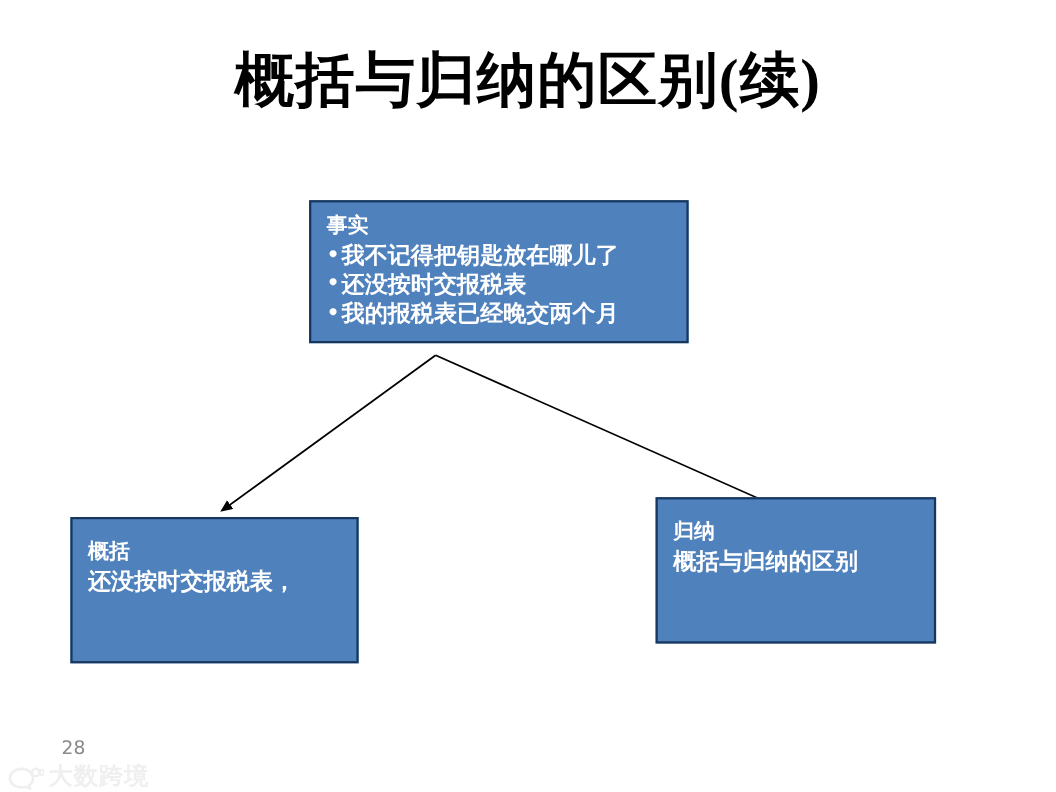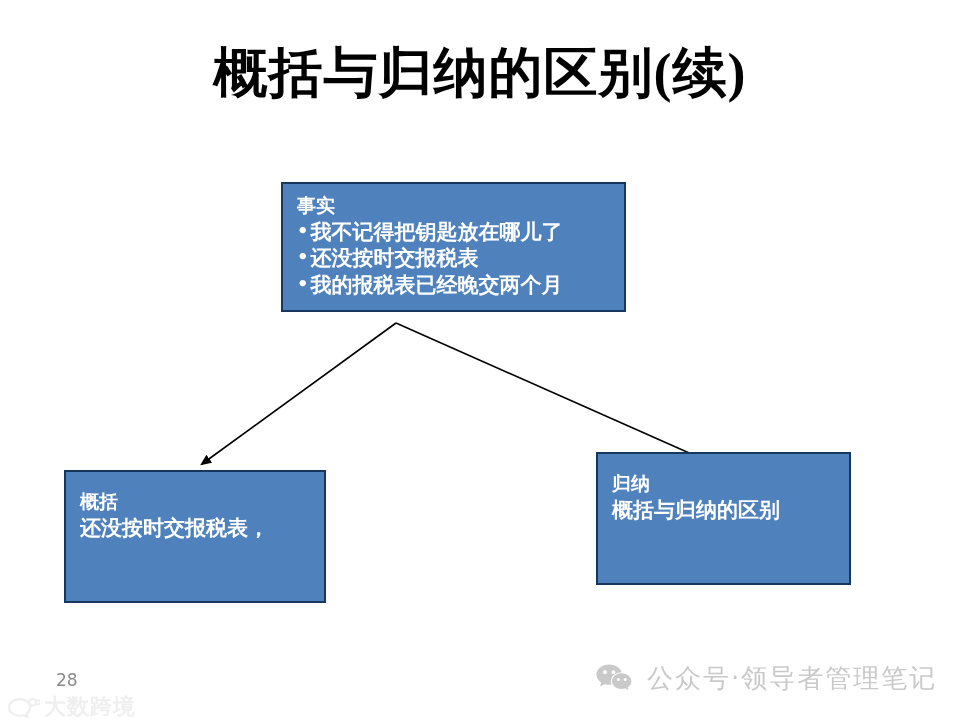--- a/index.html
+++ b/index.html
@@ -179,25 +179,14 @@
 
   <div id="corner-watermark">
     <svg width="34" height="22" viewBox="0 0 34 22">
       <path d="M13.5,3 C7.5,3 3,6.8 3,11.4 C3,16 7.5,19.8 13.5,19.8 C15,19.8 16.4,19.6 17.6,19.2 L21.5,21 L20.6,17.6 C22.8,16.1 24,13.9 24,11.4 C24,6.8 19.5,3 13.5,3 Z" fill="none" stroke="#e3e3e3" stroke-width="2.4"></path>
       <circle cx="26.5" cy="6.2" r="3.4" fill="none" stroke="#e3e3e3" stroke-width="2.2"></circle>
       <circle cx="32" cy="6.2" r="2.2" fill="none" stroke="#e3e3e3" stroke-width="2"></circle>
     </svg>
     <span class="cw-text">大数跨境</span>
   </div>
 
-  <div id="wechat-footer">
-    <svg width="40" height="32" viewBox="0 0 40 32">
-      <path d="M14.2,2.4 C7.1,2.4 1.4,7 1.4,12.6 C1.4,15.8 3.3,18.7 6.2,20.6 L5.1,24.6 L9.6,22.2 C11,22.6 12.6,22.8 14.2,22.8 C21.3,22.8 27,18.2 27,12.6 C27,7 21.3,2.4 14.2,2.4 Z" fill="#c9c9c9"></path>
-      <circle cx="10" cy="10.2" r="1.9" fill="#ffffff"></circle>
-      <circle cx="18.4" cy="10.2" r="1.9" fill="#ffffff"></circle>
-      <path d="M26.6,10.8 C20.9,10.8 16.3,14.6 16.3,19.2 C16.3,23.8 20.9,27.6 26.6,27.6 C27.9,27.6 29.2,27.4 30.3,27.1 L34.6,29.2 L33.4,25.5 C35.7,23.9 37,21.7 37,19.2 C37,14.6 32.4,10.8 26.6,10.8 Z" fill="#c9c9c9" stroke="#ffffff" stroke-width="1.1"></path>
-      <circle cx="23.4" cy="17.6" r="1.5" fill="#ffffff"></circle>
-      <circle cx="30.2" cy="17.6" r="1.5" fill="#ffffff"></circle>
-    </svg>
-    <span class="wf-text">公众号·领导者管理笔记</span>
-  </div>
 
 </div>
 
 </body></html>

